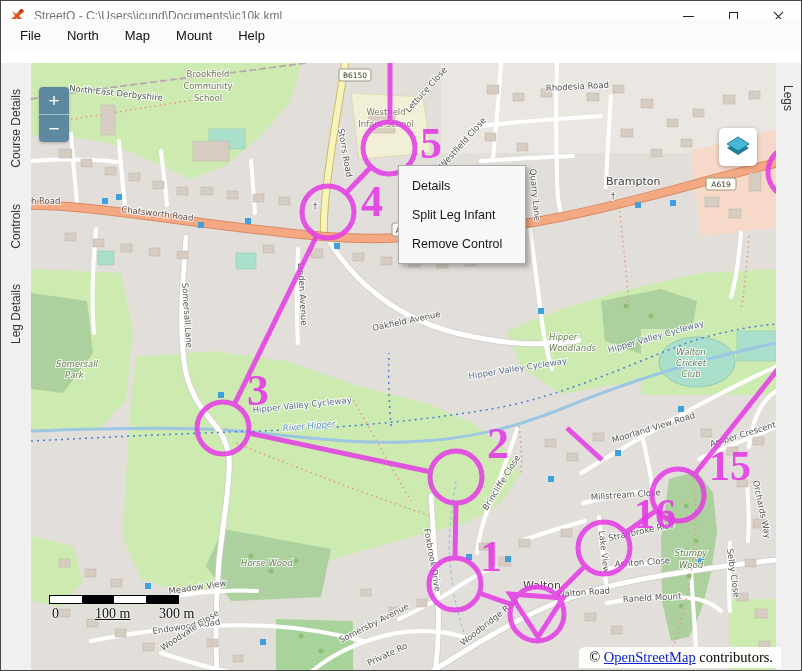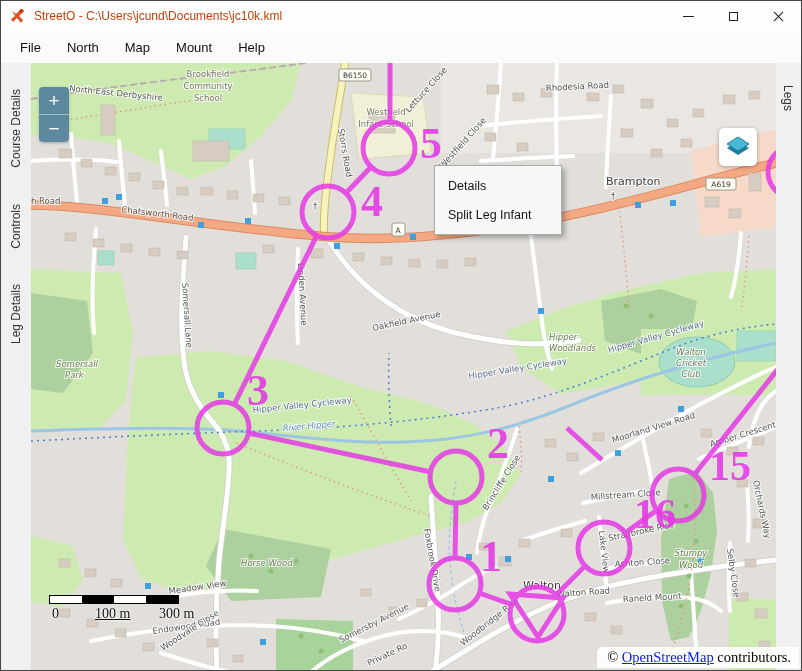--- a/index.html
+++ b/index.html
@@ -4,31 +4,31 @@
 <style>
   html,body{margin:0;padding:0;background:#888;}
   *{box-sizing:border-box;}
   .window{position:relative;width:802px;height:671px;background:#fff;
     border:1px solid #454545;overflow:hidden;
     font-family:"Liberation Sans","DejaVu Sans",sans-serif;}
   
   .titlebar{position:absolute;left:0;top:0;width:100%;height:30px;background:#fefefe;
     display:flex;align-items:center;}
   .app-icon{width:16px;height:16px;margin:0 8px 0 9px;}
-  .title-text{font-size:12px;color:#c2410c;}
+  .title-text{font-size:12px;color:#737373;}
   .winbtns{position:absolute;right:0;top:0;height:30px;display:flex;}
   .winbtn{width:45px;height:30px;display:flex;align-items:center;justify-content:center;}
   .min-glyph{width:11px;height:1px;background:#222;}
   .max-glyph{width:9px;height:9px;border:1px solid #222;}
   .close-glyph{position:relative;width:11px;height:11px;}
   .close-glyph i{position:absolute;left:-1px;top:5px;width:13px;height:1px;background:#222;}
   .close-glyph i:first-child{transform:rotate(45deg);}
   .close-glyph i:last-child{transform:rotate(-45deg);}
   
-  .menubar{position:absolute;left:0;top:30px;width:100%;height:32px;background:#fbfbfb;
+  .menubar{position:absolute;left:0;top:18px;width:100%;height:32px;background:#fbfbfb;
     display:flex;align-items:center;padding-left:6px;}
   .menu-item{font-size:13px;color:#111;padding:7px 13px;}
   
   .side-left{position:absolute;left:0;top:62px;width:30px;height:609px;background:#f0f0f0;
     display:flex;flex-direction:column;align-items:center;padding-top:26px;}
   .side-right{position:absolute;right:0;top:62px;width:27px;height:609px;background:#f0f0f0;
     display:flex;flex-direction:column;align-items:center;padding-top:22px;}
   .vtab-up{writing-mode:vertical-rl;transform:rotate(180deg);font-size:12px;color:#333;margin-bottom:36px;}
   .vtab-down{writing-mode:vertical-rl;font-size:12px;color:#333;}
   
@@ -47,27 +47,27 @@
   .scalebar{position:absolute;left:18px;bottom:52px;}
   .scalebar .bar{display:flex;border:1px solid #000;width:130px;height:9px;background:#fff;}
   .scalebar .bar i{flex:1;}
   .scalebar .bar i:nth-child(2),.scalebar .bar i:nth-child(4){background:#000;}
   .scalelabels{position:relative;height:16px;width:170px;
     font-family:"Liberation Serif",serif;font-size:14px;color:#111;
     text-shadow:0 0 2px #fff,0 0 2px #fff;}
   .scalelabels span{position:absolute;top:2px;}
   .sl0{left:3px;} .sl1{left:46px;text-decoration:underline;} .sl2{left:110px;}
   
-  .attrib{position:absolute;right:2px;bottom:2px;height:21px;background:rgba(255,255,255,.92);
+  .attrib{position:absolute;right:20px;bottom:2px;height:21px;background:rgba(255,255,255,.92);
     border-radius:6px 0 0 0;padding:2px 8px 0 10px;font-family:"Liberation Serif","DejaVu Serif",serif;
     font-size:14.5px;color:#000;white-space:nowrap;z-index:30;}
   .attrib a{color:#0b24cb;text-decoration:underline;}
   
   .ctxmenu{position:absolute;left:397px;top:164px;width:128px;background:#f8f8f8;
-    border:1px solid #ababab;box-shadow:3px 3px 5px rgba(0,0,0,.28);padding:5px 0;z-index:40;margin-left:36px;}
+    border:1px solid #ababab;box-shadow:3px 3px 5px rgba(0,0,0,.28);padding:5px 0;z-index:40;}
   .ctxitem{font-size:12.5px;color:#151515;height:29px;display:flex;align-items:center;padding-left:13px;}
   
   .mlabel{font:8.5px "DejaVu Sans",sans-serif;fill:#555;paint-order:stroke;
     stroke:rgba(255,255,255,.8);stroke-width:2px;}
   .place{font-size:11px;fill:#3e3e3e;}
   .waterlbl{fill:#5f8fbf;font-style:italic;}
   .greenlbl{fill:#6d7e58;font-style:italic;}
   .cyclelbl{fill:#5b6b8c;}
   .schoollbl{fill:#77775e;}
   .shieldlbl{font:7.5px "DejaVu Sans",sans-serif;fill:#333;stroke:none;}
@@ -467,15 +467,16 @@
         <span class="sl2">300 m</span>
       </div>
     </div>
   </div>
 
   <div class="attrib"><span>© </span><a href="#">OpenStreetMap</a><span> contributors.</span></div>
 
   <div class="ctxmenu">
     <div class="ctxitem">Details</div>
     <div class="ctxitem">Split Leg Infant</div>
+    <div class="ctxitem">Remove Control</div>
   </div>
 
 </div>
 
 </body></html>

